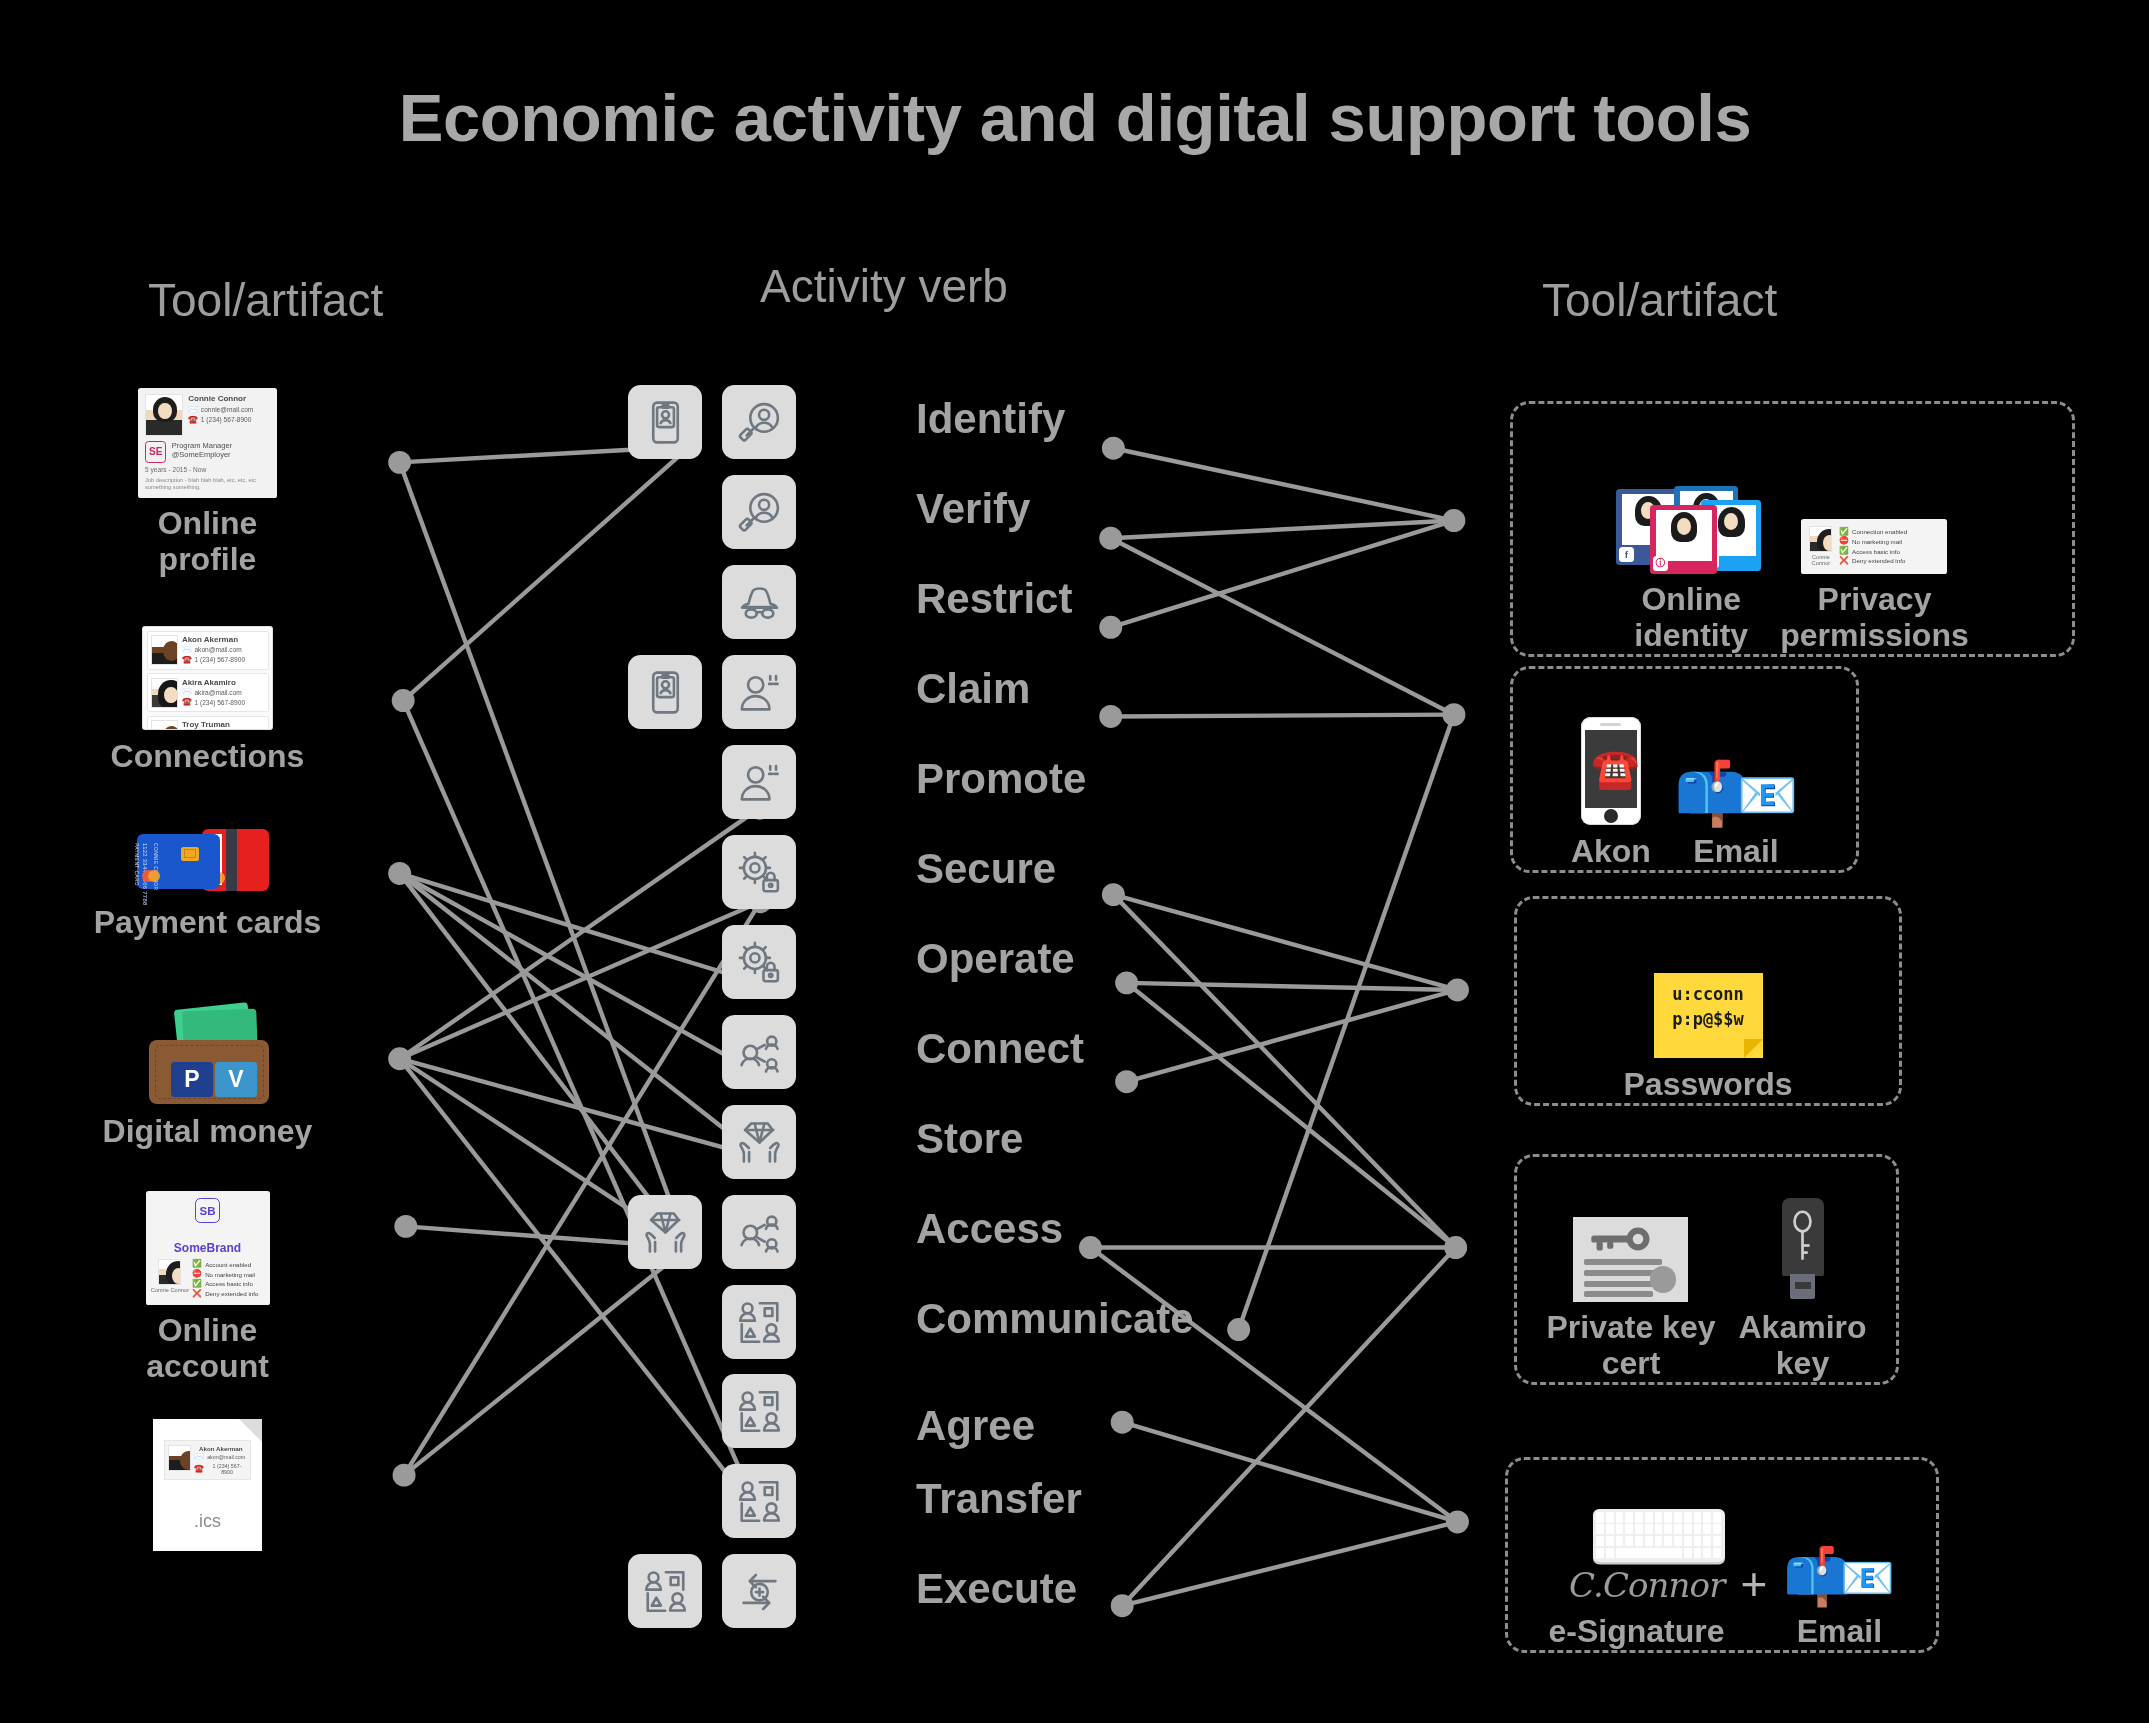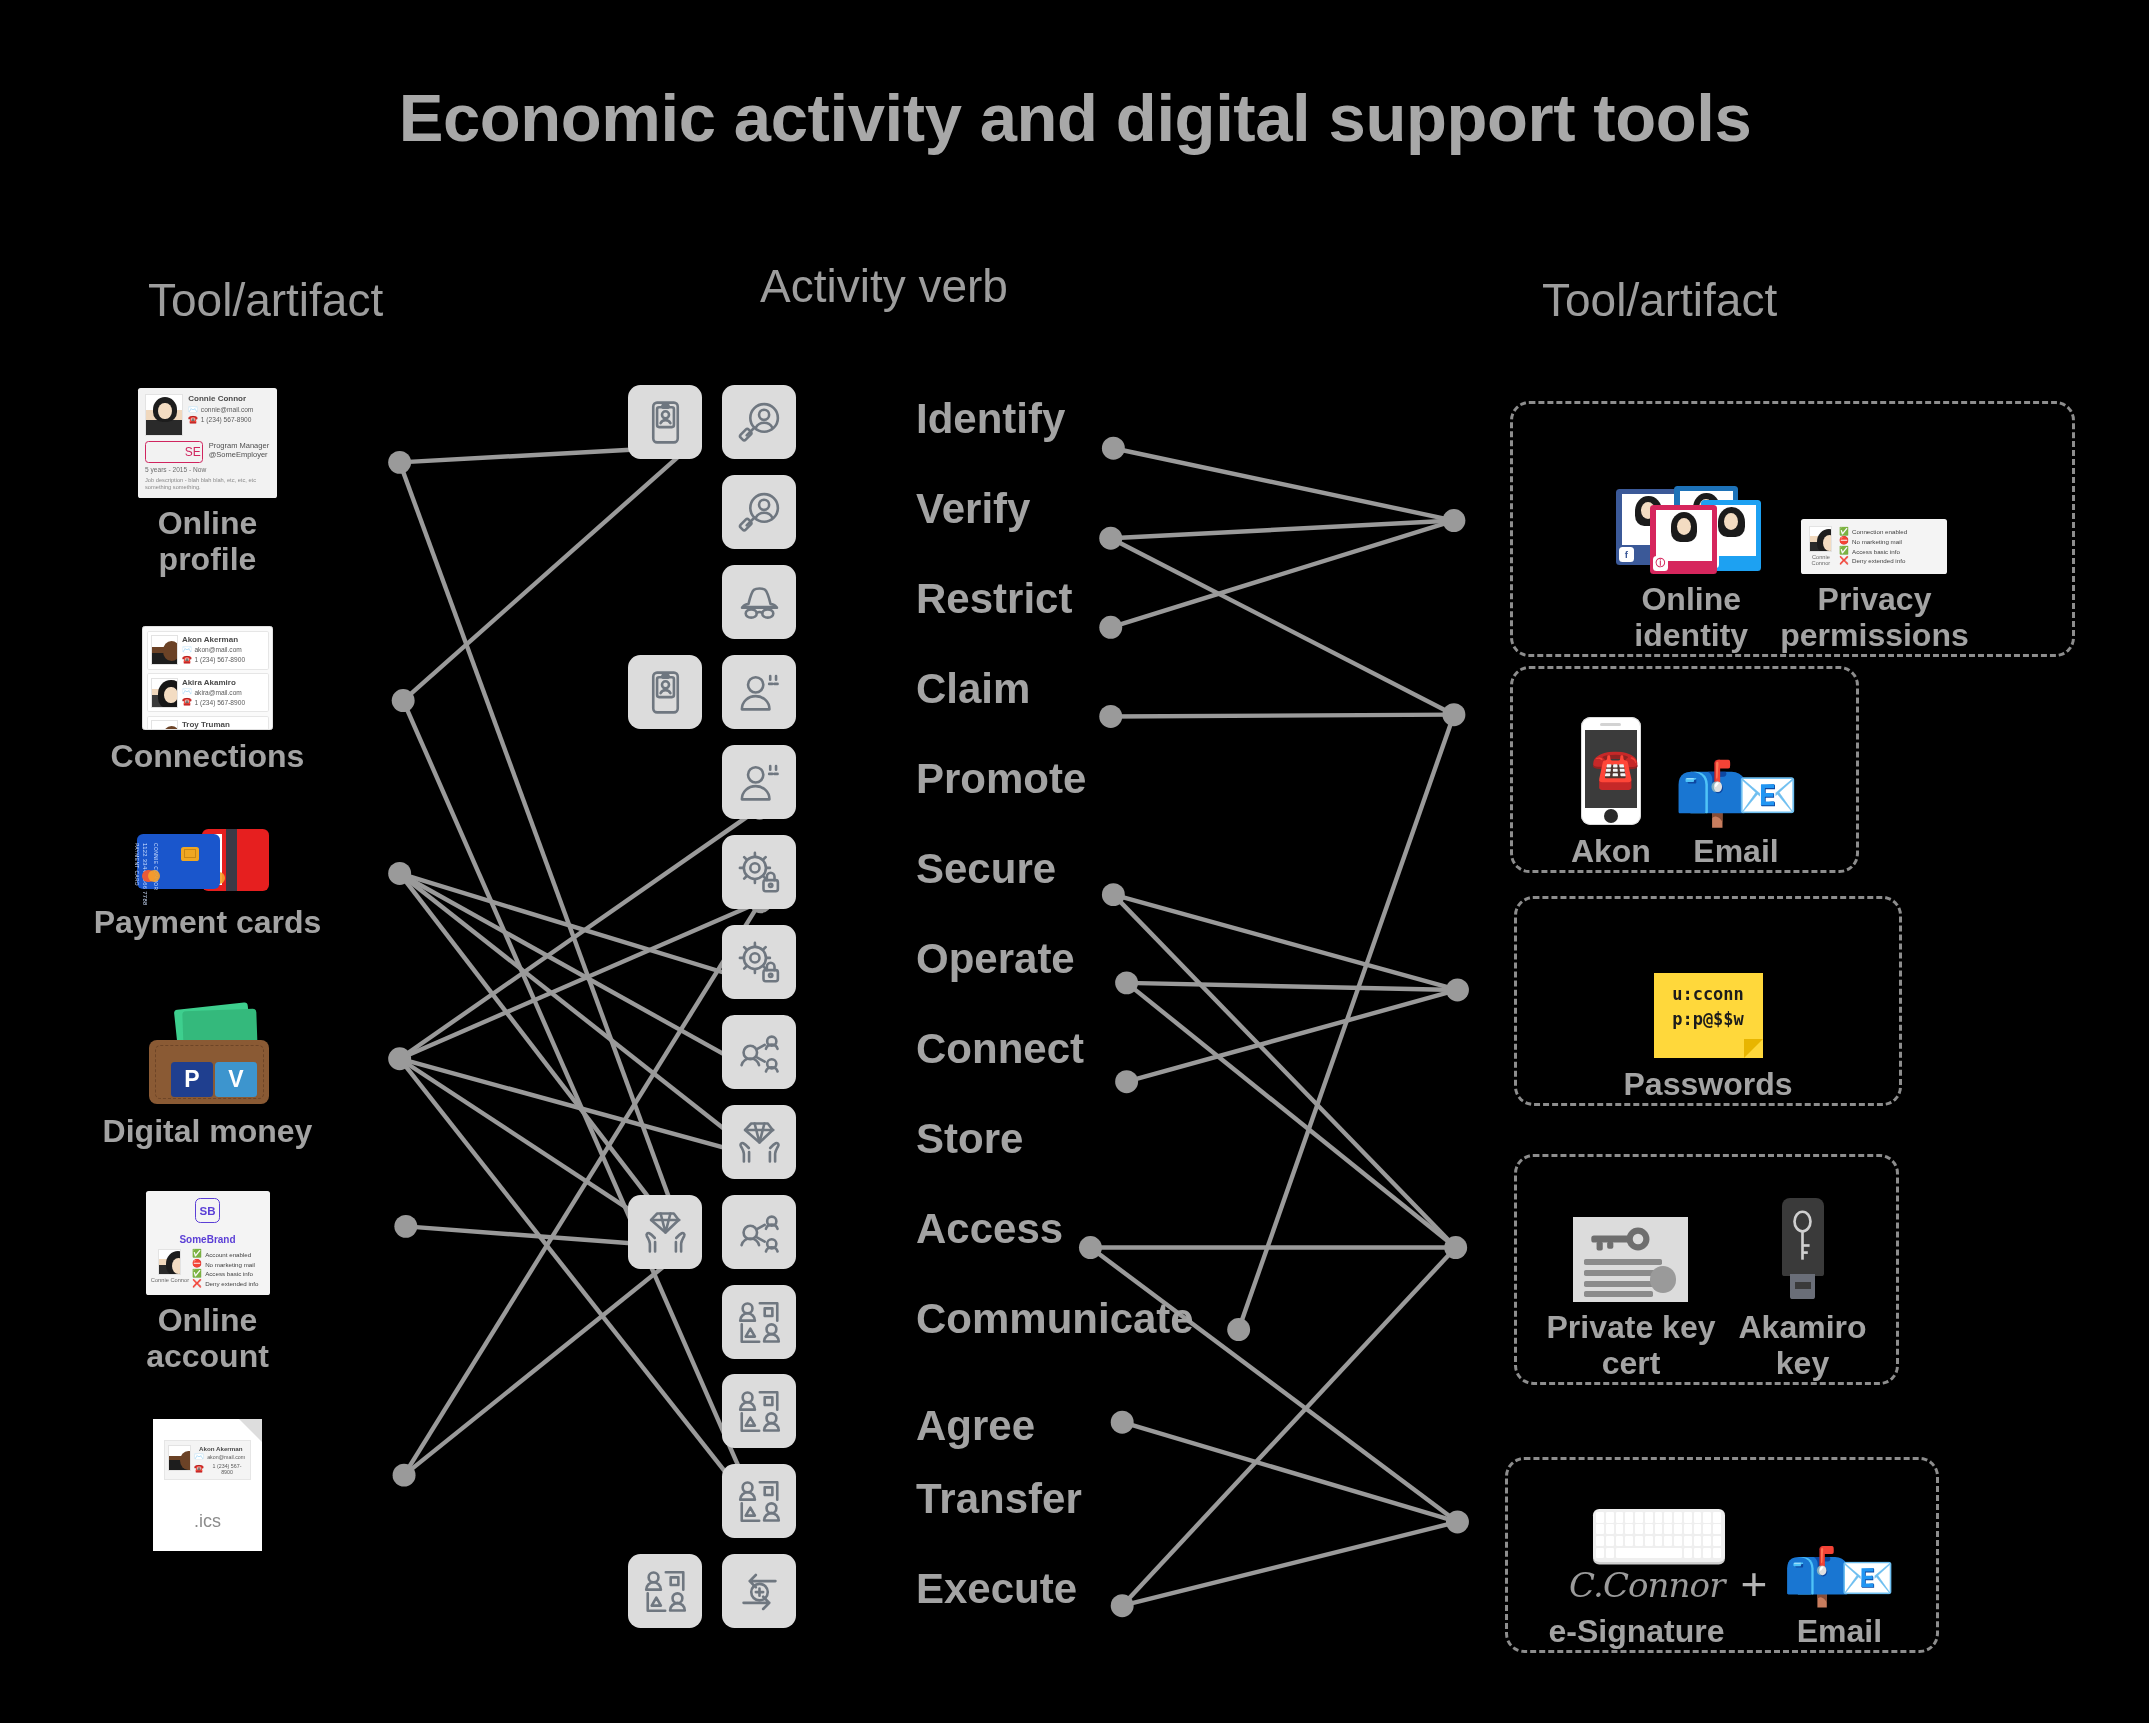--- a/index.html
+++ b/index.html
@@ -31,21 +31,21 @@
   .ava.f1:after{content:"";position:absolute;left:12.4px;top:8px;width:13.2px;height:16px;background:#f3dcc2;border-radius:50%;}
   .ava.m1{background:linear-gradient(#fff 0 40%,#6b4226 40% 60%,#1d1d1d 60% 100%);}
   .ava.m1:before{content:"";position:absolute;left:10.6px;top:5.3px;width:17px;height:19.4px;background:#6b4226;border-radius:50%;}
   .ava.f2{background:linear-gradient(#fff 0 36%,#f0d8bd 36% 58%,#3a3a3a 58% 100%);}
   .ava.f2:before{content:"";position:absolute;left:6.2px;top:1.8px;width:25.6px;height:28px;background:#171717;border-radius:50% 50% 35% 35%;}
   .ava.f2:after{content:"";position:absolute;left:12.4px;top:8px;width:13.2px;height:16px;background:#f3dcc2;border-radius:50%;}
   .nm{font-weight:600;font-size:8px;color:#4a4a4a;margin-bottom:1.8px;}
   .mini{display:flex;align-items:center;gap:2.6px;font-size:6.6px;color:#5b5b5b;margin-top:1.8px;}
   .glyph{font-size:8px;line-height:1;}
   .selogo{width:19.4px;height:19.4px;border:1.8px solid #d0255f;border-radius:3.5px;color:#d0255f;
-           font-weight:400;font-size:12px;display:flex;align-items:center;justify-content:center;flex:0 0 auto;padding-left:37px;}
+           font-weight:700;font-size:10px;display:flex;align-items:center;justify-content:center;flex:0 0 auto;}
   .jobt{font-size:7.5px;color:#4f4f4f;line-height:1.2;}
   .yrs{font-size:6.6px;color:#6d6d6d;margin-top:3.5px;}
   .jdesc{font-size:5.7px;color:#8a8a8a;margin-top:2.6px;line-height:1.25;}
 
   .conncard{width:131px;background:#fafafa;border:0.9px solid #e0e0e0;padding:3.5px;box-sizing:border-box;}
   .connrow{background:#fff;border:0.9px solid #e6e6e6;border-radius:1.8px;padding:3.5px;margin-bottom:3.5px;display:flex;gap:4.4px;}
   .connrow:last-child{margin-bottom:0;}
 
   
   .cards{position:relative;width:141px;height:67px;}
@@ -67,21 +67,21 @@
   .wallet{position:relative;width:141px;height:99px;}
   .wcash{position:absolute;left:39px;top:0;width:74px;height:46px;background:#3ecf8e;border-radius:3.5px;transform:rotate(-6deg);}
   .wcash2{position:absolute;left:46px;top:3.5px;width:74px;height:44px;background:#34b97c;border-radius:3.5px;transform:rotate(-2deg);}
   .wbody{position:absolute;left:12.4px;top:34px;width:120px;height:64px;background:#8a5a34;border-radius:8px;}
   .wbody:after{content:"";position:absolute;inset:5.3px;border:1.8px dashed #6e4527;border-radius:5.3px;}
   .pp{position:absolute;left:34px;top:56px;width:42px;height:35px;background:#1f3f8f;border-radius:3.5px;color:#fff;font-size:23px;font-weight:700;display:flex;align-items:center;justify-content:center;}
   .vm{position:absolute;left:78px;top:56px;width:42px;height:35px;background:#3d95ce;border-radius:3.5px;color:#fff;font-size:23px;font-weight:700;display:flex;align-items:center;justify-content:center;}
 
   .acctcard{width:124px;background:#f4f4f4;padding:7px 5.3px;box-sizing:border-box;text-align:center;}
   .sb{width:23px;height:23px;border:1.8px solid #5b3fd6;border-radius:5.3px;margin:0 auto;color:#5b3fd6;font-weight:700;font-size:11.5px;display:flex;align-items:center;justify-content:center;}
-  .sbname{color:#5b3fd6;font-weight:700;font-size:10px;margin-top:11px;}
+  .sbname{color:#5b3fd6;font-weight:700;font-size:12px;margin-top:18px;}
   .permrow{display:flex;align-items:center;gap:2.6px;font-size:6.2px;color:#3f3f3f;margin-top:1.8px;text-align:left;}
   .permbox{display:flex;gap:3.5px;margin-top:3.5px;align-items:flex-start;}
 
   .icsfile{position:relative;width:109px;height:132px;background:#fff;}
   .icsfile:after{content:"";position:absolute;right:0;top:0;border-style:solid;border-width:0 23px 23px 0;border-color:transparent #ddd transparent transparent;}
   .icslbl{position:absolute;left:0;right:0;bottom:19.4px;text-align:center;font-size:18px;color:#8c8c8c;font-weight:500;}
 
   
   .vrow{position:absolute;left:722px;height:74px;display:flex;align-items:center;gap:12.4px;}
   .vicon{width:74px;height:74px;background:#dcdcdc;border-radius:12.4px;display:flex;align-items:center;justify-content:center;flex:0 0 auto;}

